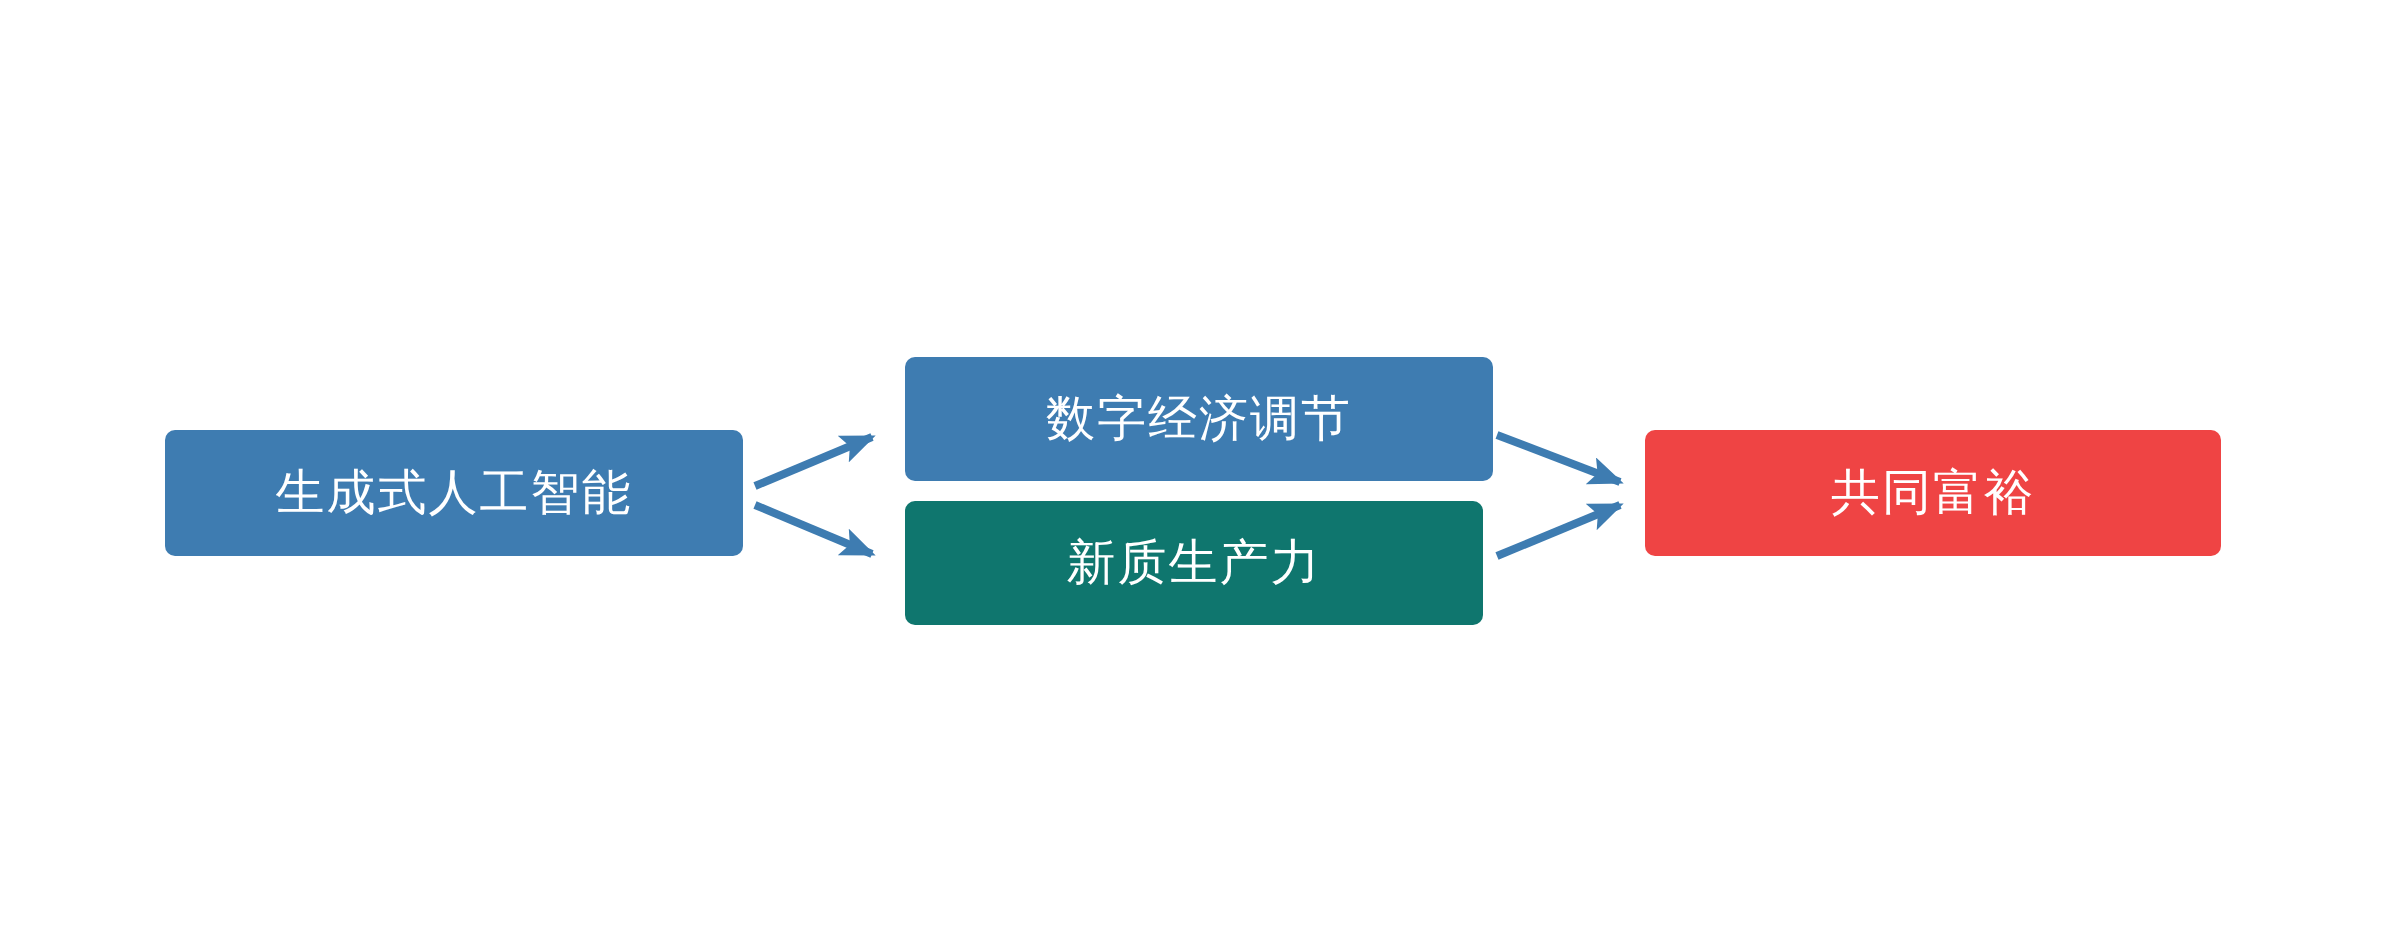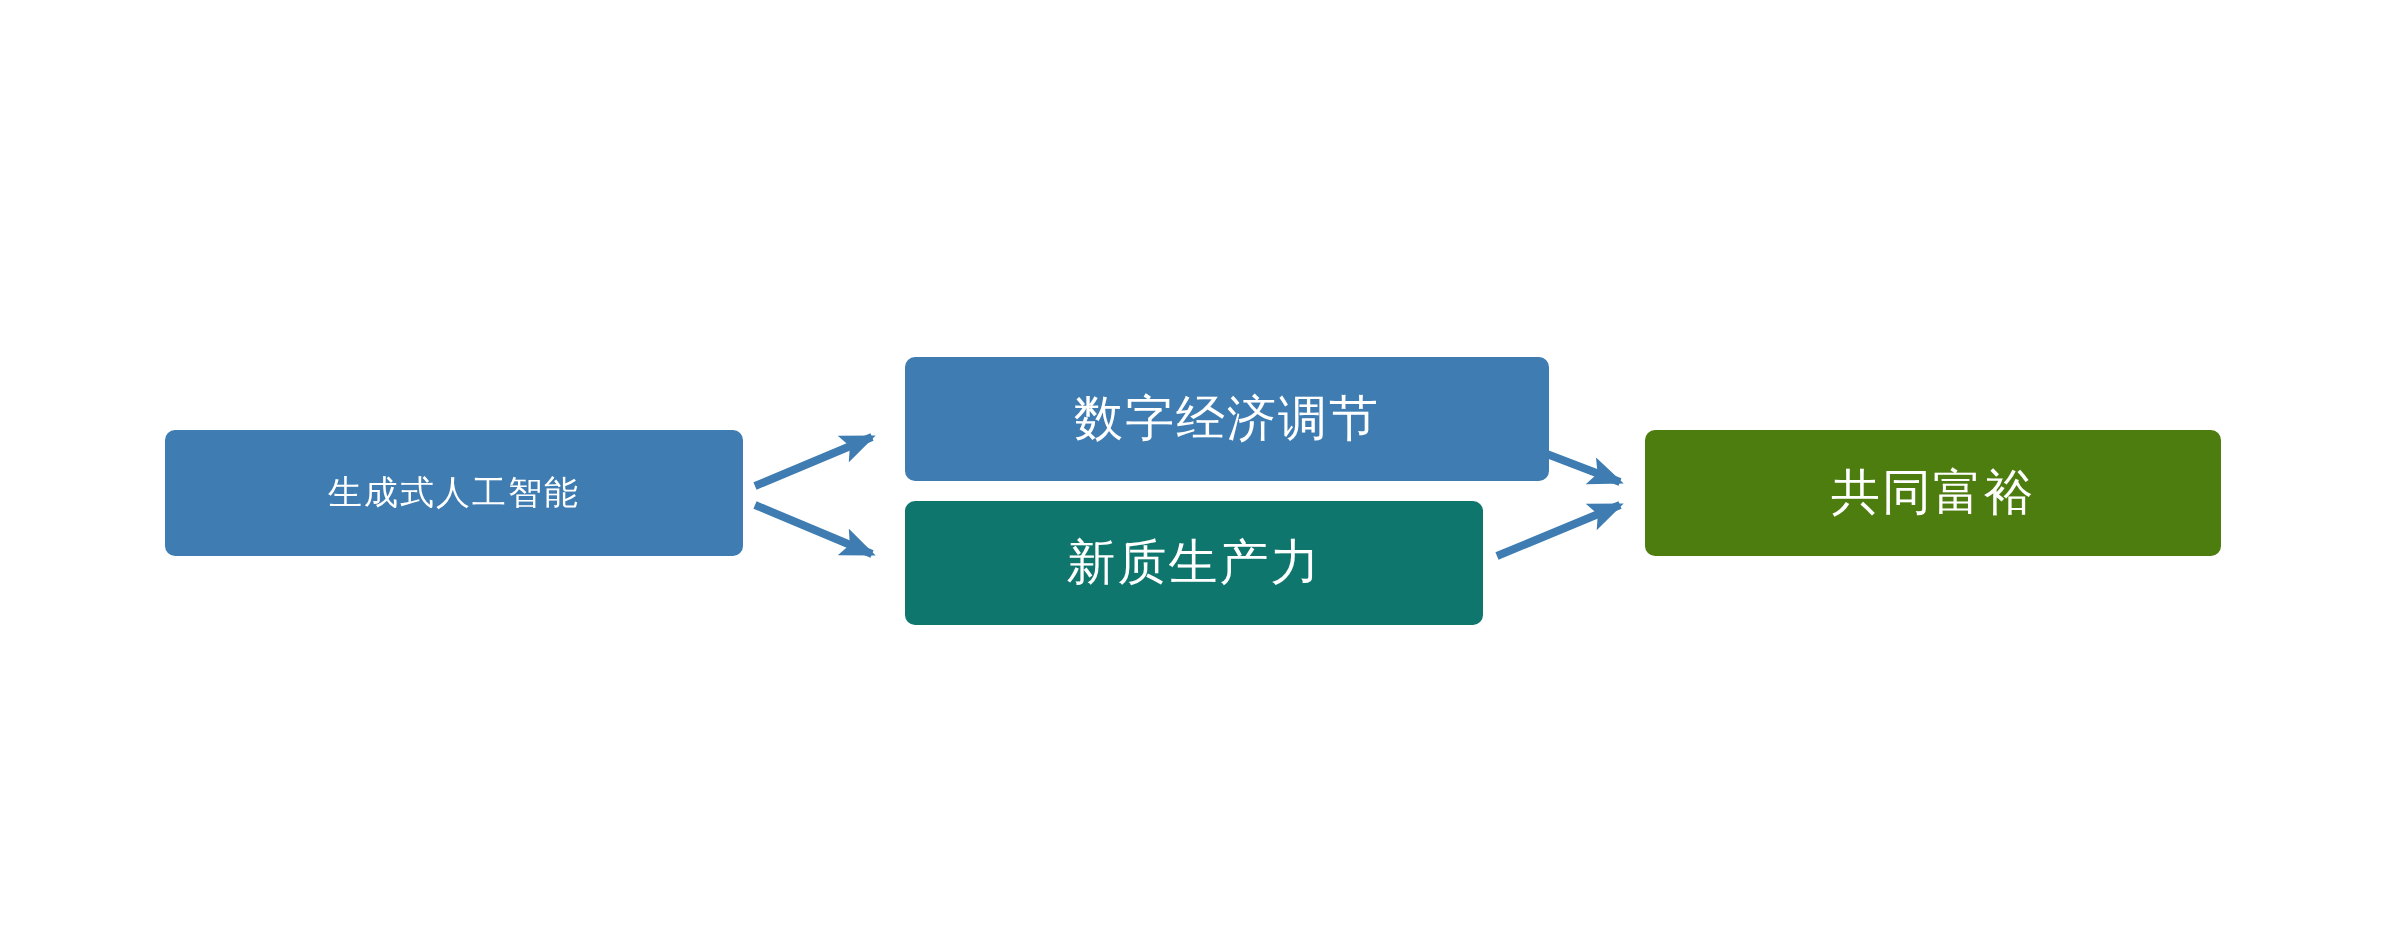--- a/index.html
+++ b/index.html
@@ -41,26 +41,26 @@
     font-weight: 400;
     letter-spacing: 2px;
     white-space: nowrap;
     user-select: none;
   }
   #node-gai {
     left: 165px;
     top: 430px;
     width: 578px;
     height: 126px;
-    font-size: 34px;
+    font-size: 49px;
   }
   #node-digital-economy {
     left: 905px;
     top: 357px;
-    width: 644px;
+    width: 588px;
     height: 124px;
     font-size: 49px;
   }
   #node-new-productivity {
     left: 905px;
     top: 501px;
     width: 578px;
     height: 124px;
     font-size: 49px;
   }
@@ -109,15 +109,15 @@
       <line x1="1497" y1="556" x2="1620" y2="505" stroke="#3E7CB1" stroke-width="8" stroke-linecap="butt" marker-end="url(#arrowhead)"></line>
     </g>
   </svg>
 
   <div class="flow-node" id="node-gai" style="background: rgb(62, 124, 177); color: rgb(255, 255, 255);">生成式人工智能</div>
 
   <div class="flow-node" id="node-digital-economy" style="background: rgb(62, 124, 177); color: rgb(255, 255, 255);">数字经济调节</div>
 
   <div class="flow-node" id="node-new-productivity" style="background: #0f766e; color: rgb(255, 255, 255);">新质生产力</div>
 
-  <div class="flow-node" id="node-common-prosperity" style="background: #4d7c0f; color: rgb(255, 255, 255);">共同富裕</div>
+  <div class="flow-node" id="node-common-prosperity" style="background: #ef4444; color: rgb(255, 255, 255);">共同富裕</div>
 
 </div>
 
 </body></html>

